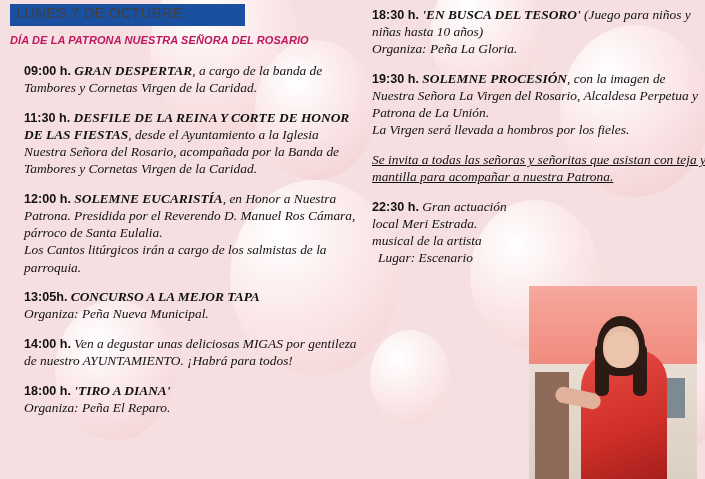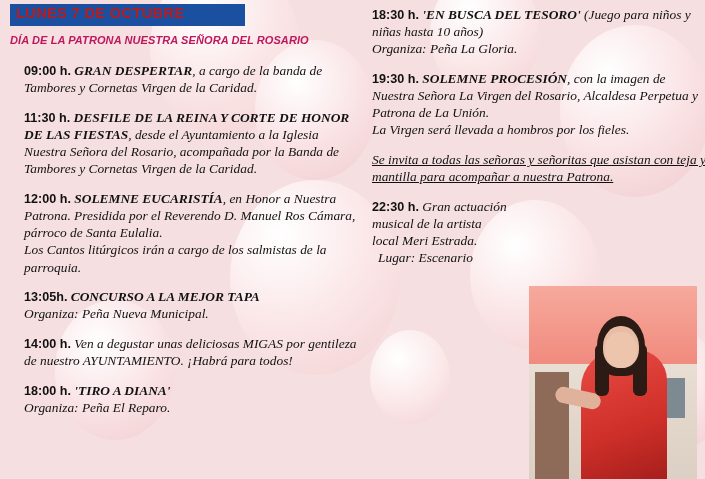--- a/index.html
+++ b/index.html
@@ -28,22 +28,22 @@
   .col-left{left:0;width:352px;}
   .col-right{left:360px;width:345px;}
 
   .title-bar{
     position:absolute;left:10px;top:4px;width:235px;height:22px;
     background:#1b4fa0;
   }
   .title-text{
     position:absolute;left:16px;top:5px;
     font-family:"Liberation Sans", sans-serif;
-    font-weight:bold;font-size:14.5px;letter-spacing:.4px;
-    color:#b91c1c;
+    font-weight:normal;font-size:14.5px;letter-spacing:.4px;
+    color:#404040;
   }
   .subtitle{
     position:absolute;left:10px;top:34px;width:330px;
     font-family:"Liberation Sans", sans-serif;
     font-style:italic;font-weight:bold;font-size:11px;
     color:#be185d;letter-spacing:.1px;
   }
 
   .entries{position:absolute;left:24px;top:62px;width:336px;}
   .entries-right{position:absolute;left:12px;top:6px;width:336px;}
@@ -147,22 +147,22 @@
       <span class="time">19:30 h.</span>
       <b>SOLEMNE PROCESIÓN</b><span>, con la imagen de Nuestra Señora La Virgen del Rosario, Alcaldesa Perpetua y Patrona de La Unión.</span>
       <div>La Virgen será llevada a hombros por los fieles.</div>
     </div>
 
     <div class="para">Se invita a todas las señoras y señoritas que asistan con teja y mantilla para acompañar a nuestra Patrona.</div>
 
     <div class="entry" style="width:160px;">
       <span class="time">22:30 h.</span>
       <span>Gran actuación</span>
+      <div>local Meri Estrada.</div>
       <div>musical de la artista</div>
-      <div>local Meri Estrada.</div>
       <div style="padding-left:6px;">Lugar: Escenario</div>
     </div>
 
   </div>
 
   <div class="photo">
     <div class="ph-sky"></div>
     <div class="ph-wall"></div>
     <div class="ph-door"></div>
     <div class="ph-win"></div>

